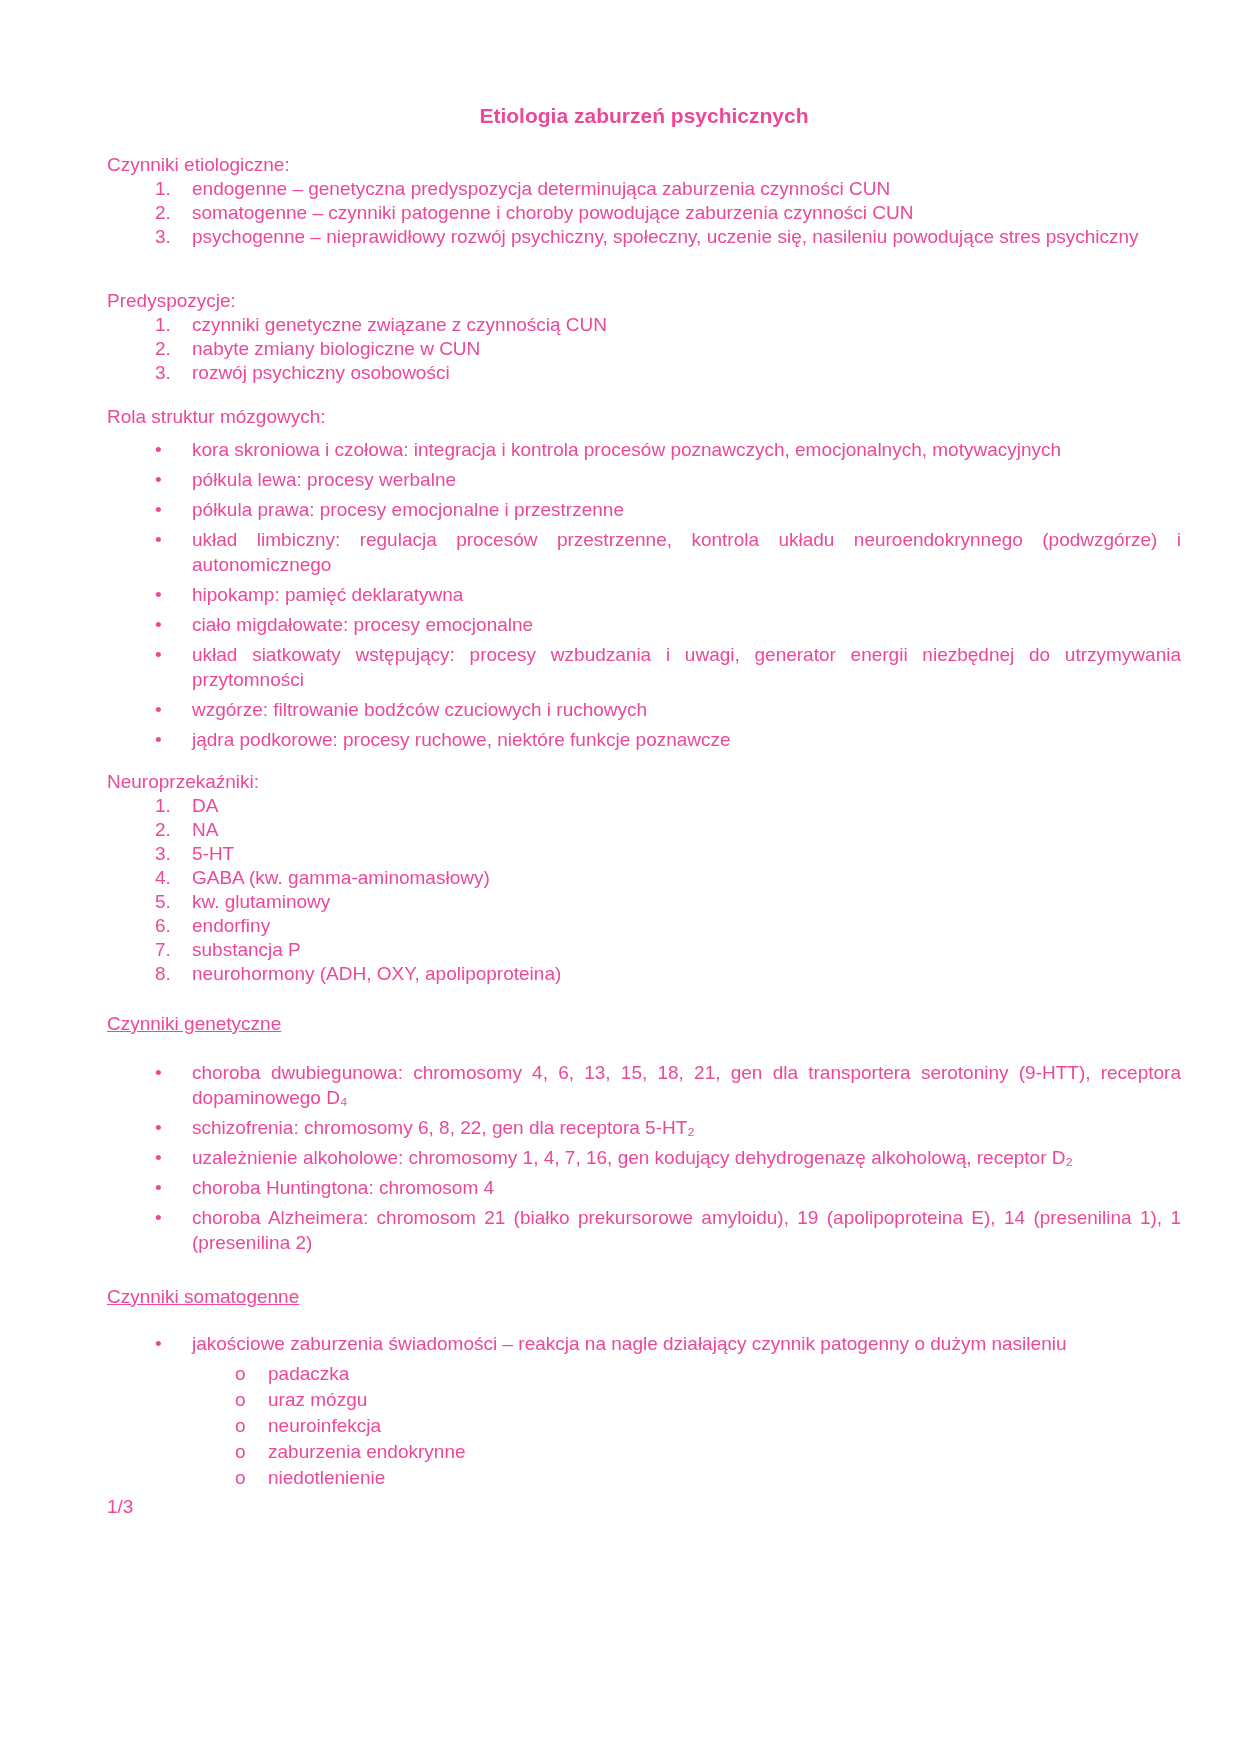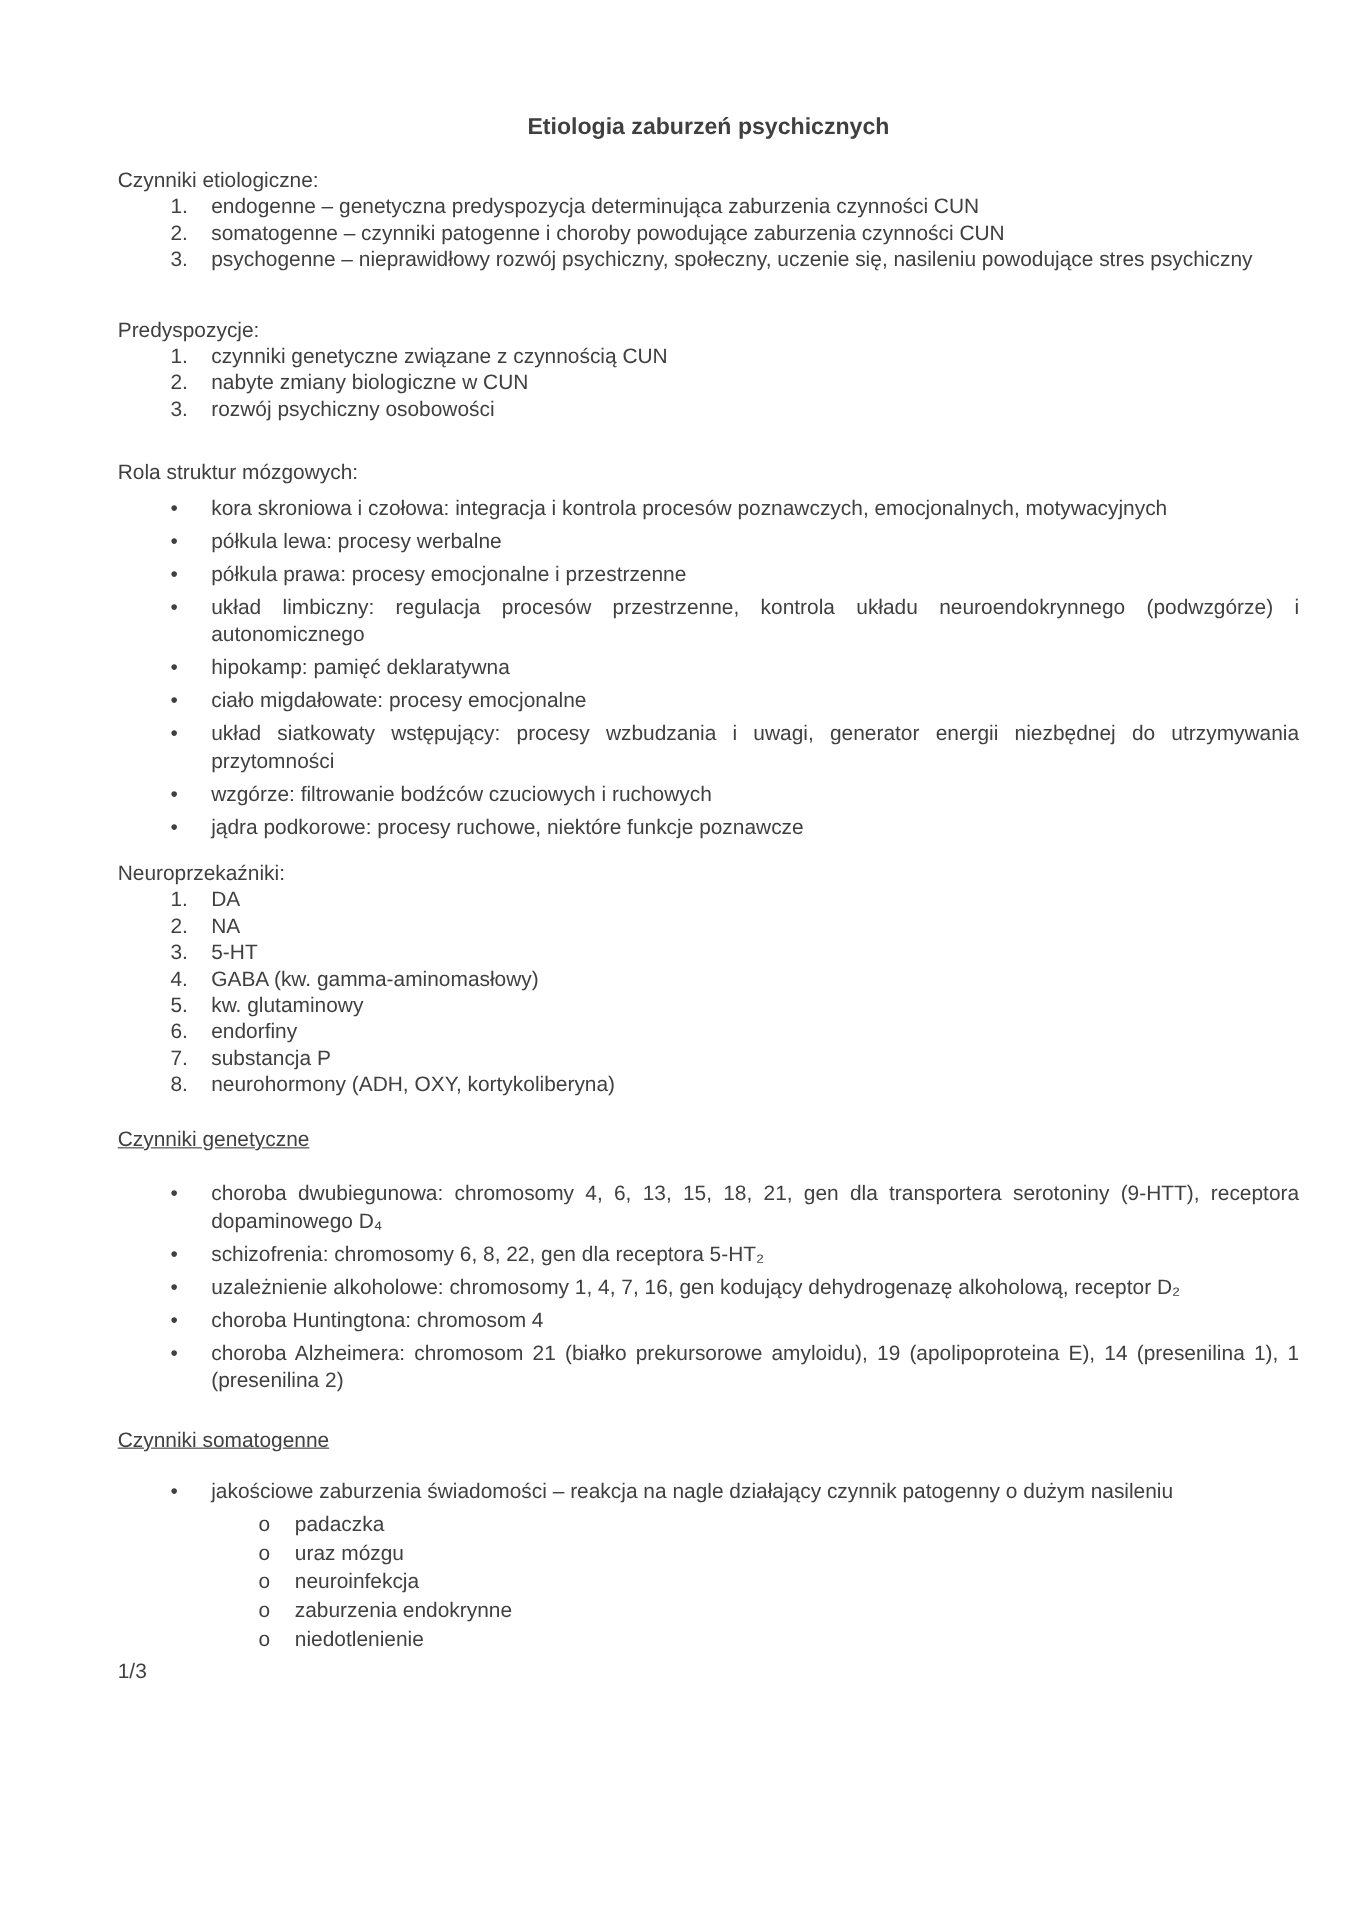--- a/index.html
+++ b/index.html
@@ -3,21 +3,21 @@
 <meta charset="utf-8">
 <title>Etiologia zaburzeń psychicznych</title>
 <style>
   html, body { margin: 0; padding: 0; background: #ffffff; }
   .page {
     position: relative;
     width: 1240px;
     height: 1754px;
     box-sizing: border-box;
     background: #ffffff;
-    color: #404040;
+    color: #ec4899;
     font-family: "Liberation Sans", "DejaVu Sans", sans-serif;
     font-size: 19px;
     padding: 0 59px 0 107px;
     overflow: hidden;
   }
   .title {
     margin: 0;
     padding-top: 102px;
     font-size: 21px;
     font-weight: bold;
@@ -46,21 +46,21 @@
   .sub-list .marker { margin-left: 128px; flex-basis: 33px; }
   .footer {
     margin: 0;
     text-align: left;
     line-height: 24px;
   }
   
   .mt-label-1   { margin-top: 24px; }  
   .mt-label-2   { margin-top: 40px; }  
   .mt-heading-1 { margin-top: 34px; }  
-  .mt-label-3   { margin-top: 33px; }  
+  .mt-label-3   { margin-top: 20px; }  
   .mt-blist-1   { margin-top: 8px; }
   .mt-label-4   { margin-top: 18px; }  
   .mt-heading-2 { margin-top: 26px; }  
   .mt-blist-2   { margin-top: 24px; }
   .mt-heading-3 { margin-top: 30px; }  
   .mt-blist-3   { margin-top: 22px; }
   .mt-footer    { margin-top: 4px; }
 </style>
 </head>
 <body>
@@ -190,21 +190,21 @@
         <span class="text">endorfiny</span>
       </div>
 
       <div class="li">
         <span class="marker">7.</span>
         <span class="text">substancja P</span>
       </div>
 
       <div class="li">
         <span class="marker">8.</span>
-        <span class="text">neurohormony (ADH, OXY, kortykoliberyna)</span>
+        <span class="text">neurohormony (ADH, OXY, apolipoproteina)</span>
       </div>
     </div>
 
   <p class="label heading mt-heading-2">Czynniki genetyczne</p>
   <div class="list bullet-list mt-blist-2">
 
       <div class="li">
         <span class="marker">•</span>
         <span class="text">choroba dwubiegunowa: chromosomy 4, 6, 13, 15, 18, 21, gen dla transportera serotoniny (9-HTT), receptora dopaminowego D₄</span>
       </div>

